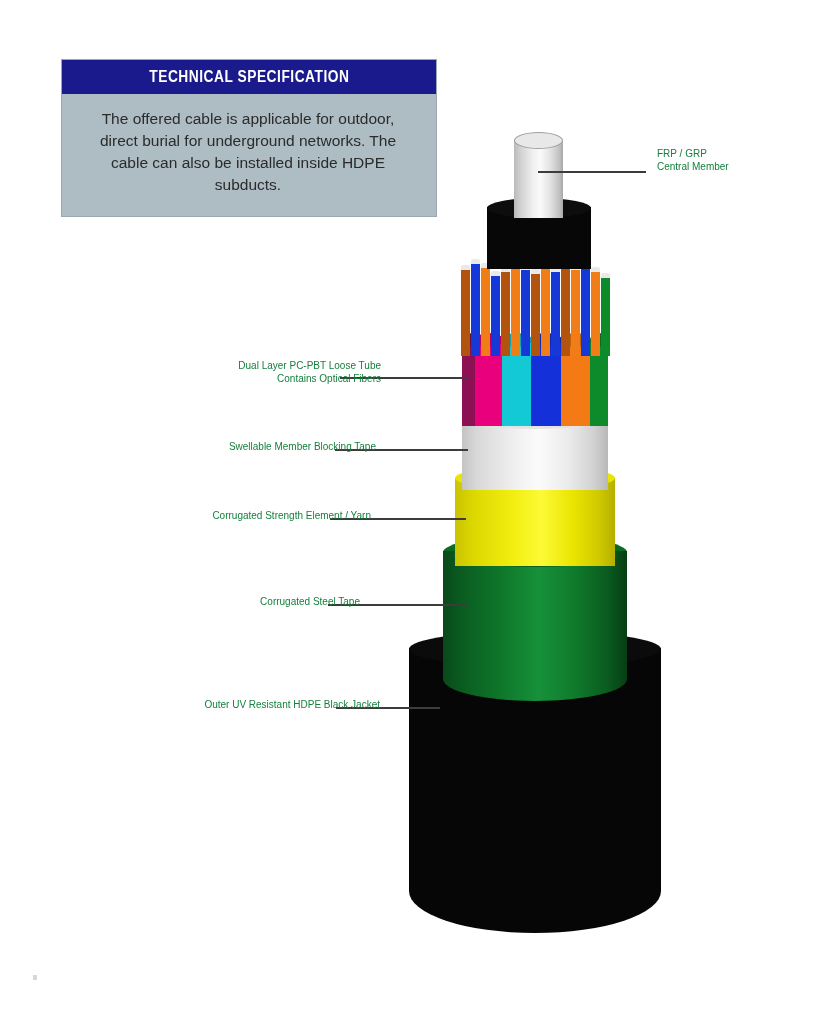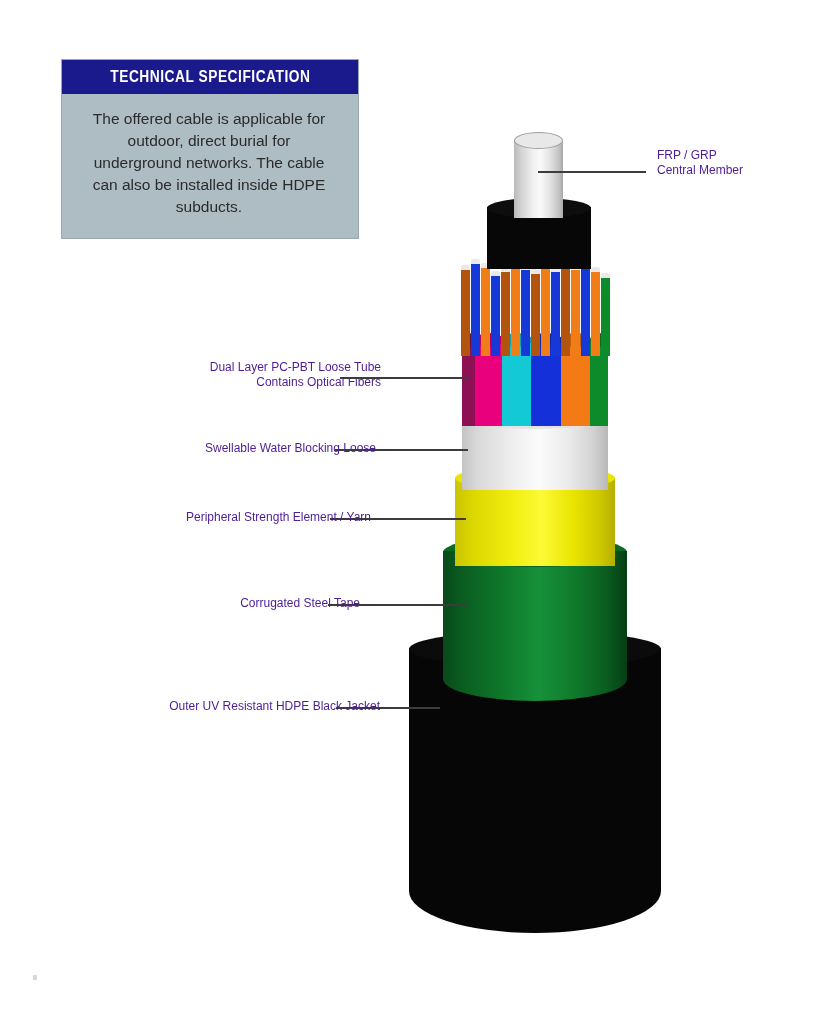--- a/index.html
+++ b/index.html
@@ -18,21 +18,21 @@
     height: 1024px;
     background: #ffffff;
     overflow: hidden;
   }
 
   
   #spec-box {
     position: absolute;
     left: 62px;
     top: 60px;
-    width: 296px;
+    width: 374px;
     background: #aebcc4;
     box-shadow: 0 0 0 1px #9aa8b0;
   }
   #spec-header {
     background: #1a1a8c;
     height: 34px;
     display: flex;
     align-items: center;
     justify-content: center;
   }
@@ -50,22 +50,22 @@
     text-align: center;
     color: #2b2b2b;
     font-size: 15.5px;
     line-height: 1.42;
     font-family: "Liberation Sans", sans-serif;
   }
 
   
   .callout {
     position: absolute;
-    font-size: 12px;
-    color: #4c1d95;
+    font-size: 10px;
+    color: #15803d;
     line-height: 1.25;
     white-space: pre-line;
     font-family: "Liberation Sans", sans-serif;
   }
   .callout.right-align { text-align: right; margin-left: 48px; }
   .callout.left-align  { text-align: left; }
 
   .leader {
     position: absolute;
     height: 2px;
@@ -366,22 +366,22 @@
   <div class="leader" style="left:330px; top:518px; width:136px;"></div>
   <div class="leader" style="left:328px; top:604px; width:140px;"></div>
   <div class="leader" style="left:336px; top:707px; width:104px;"></div>
 
   <div class="callout left-align" style="left:657px; top:148px; width:160px;">FRP / GRP
 Central Member</div>
 
   <div class="callout right-align" style="left:108px; top:360px; width:225px;">Dual Layer PC-PBT Loose Tube
 Contains Optical Fibers</div>
 
-  <div class="callout right-align" style="left:88px; top:441px; width:240px;">Swellable Water Blocking Loose</div>
-
-  <div class="callout right-align" style="left:78px; top:510px; width:245px;">Peripheral Strength Element / Yarn</div>
+  <div class="callout right-align" style="left:88px; top:441px; width:240px;">Swellable Member Blocking Tape</div>
+
+  <div class="callout right-align" style="left:78px; top:510px; width:245px;">Corrugated Strength Element / Yarn</div>
 
   <div class="callout right-align" style="left:92px; top:596px; width:220px;">Corrugated Steel Tape</div>
 
   <div class="callout right-align" style="left:44px; top:699px; width:288px;">Outer UV Resistant HDPE Black Jacket</div>
 
   <div id="artifact"></div>
 </div>
 
 </body></html>

